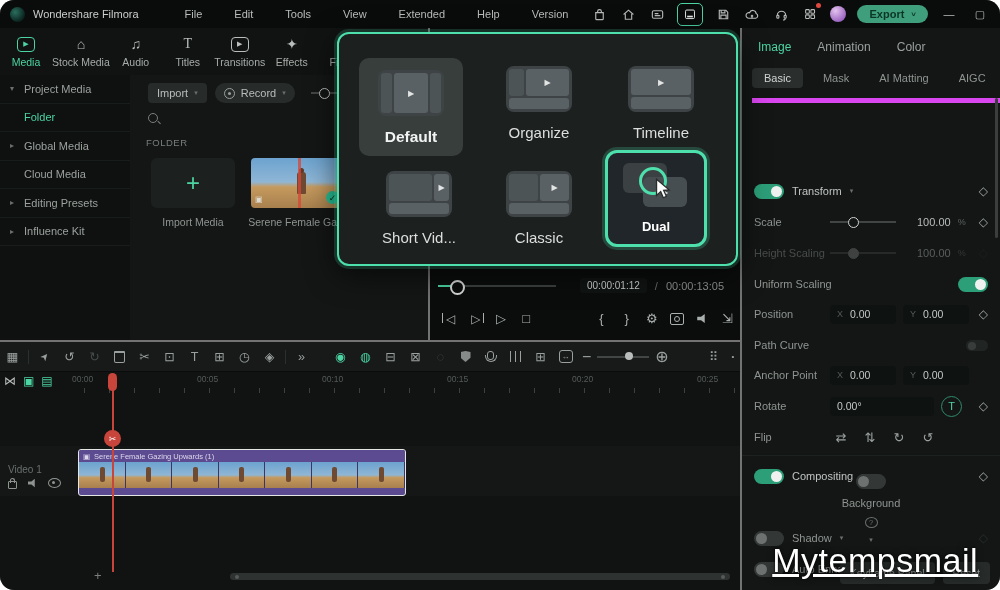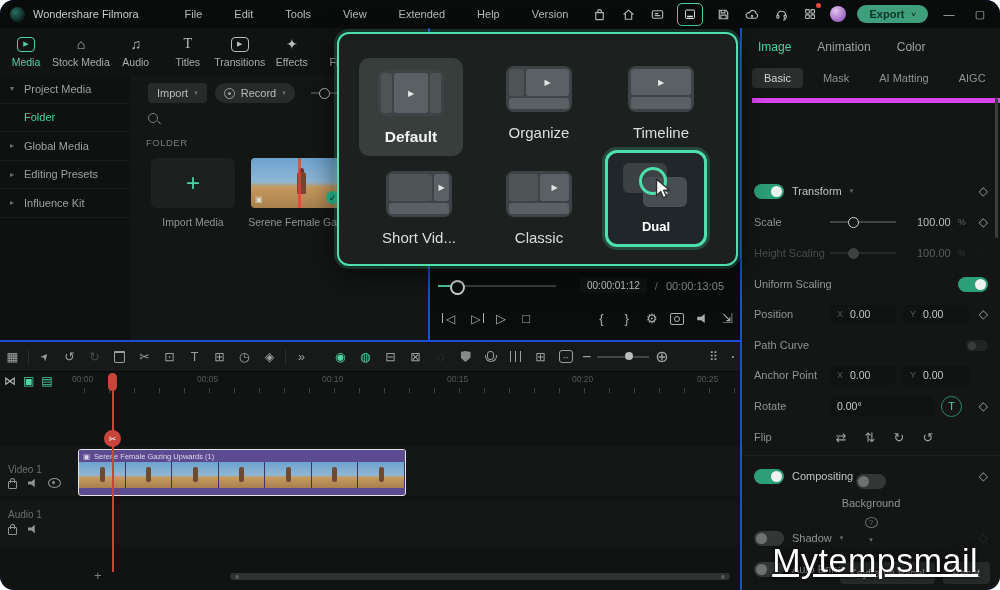--- a/index.html
+++ b/index.html
@@ -1,17 +1,17 @@
 <!DOCTYPE html>
 <html><head>
 <meta charset="utf-8">
 <style>
   html,body{margin:0;padding:0;background:#ffffff;width:1000px;height:590px;overflow:hidden;
     font-family:"Liberation Sans",sans-serif;-webkit-font-smoothing:antialiased;}
-  .window{position:absolute;left:0;top:0;width:1000px;height:590px;background:#1d4ed8;
+  .window{position:absolute;left:0;top:0;width:1000px;height:590px;background:#737373;
     border-radius:14px;overflow:hidden;color:#c5c9c7;}
   .panel{position:absolute;}
   
   .menubar{position:absolute;left:0;top:0;width:1000px;height:28px;background:#0a0c0b;
     display:flex;align-items:center;font-size:11px;color:#b9bdbb;}
   .logo{width:15px;height:15px;border-radius:50%;margin:0 8px 0 10px;
     background:radial-gradient(circle at 35% 35%,#2a6e5e,#0b2420 70%);}
   .appname{margin-right:30px;color:#c9cdcb;}
   .menus{display:flex;gap:0;}
   .menus span{padding:0 16px;cursor:default;}
@@ -359,20 +359,23 @@
         <span class="arr">▾</span>
         <span>Project Media</span>
       </div>
       <div class="side-item child selected">
         <span>Folder</span>
       </div>
       <div class="side-item">
         <span class="arr">▸</span>
         <span>Global Media</span>
       </div>
+      <div class="side-item child">
+        <span>Cloud Media</span>
+      </div>
       <div class="side-item">
         <span class="arr">▸</span>
         <span>Editing Presets</span>
       </div>
       <div class="side-item">
         <span class="arr">▸</span>
         <span>Influence Kit</span>
       </div>
     </div>
 
@@ -647,27 +650,20 @@
 
     <div class="lane" style="top:104px;height:50px;">
       <span class="lane-head" style="top:18px;">Video 1</span>
       <span class="lane-ics" style="top:31px;">
         <span class="i-lock"></span>
         <span class="i-spk2"></span>
         <span class="i-eye"></span>
       </span>
     </div>
 
-    <div class="lane" style="top:161px;height:42px;">
-      <span class="lane-head" style="top:6px;">Audio 1</span>
-      <span class="lane-ics" style="top:20px;">
-        <span class="i-lock"></span>
-        <span class="i-spk2"></span>
-      </span>
-    </div>
 
     <div class="clip">
       <div class="clip-head">
         <span>▣</span>
         <span>Serene Female Gazing Upwards (1)</span>
       </div>
       <div class="clip-frames">
         <span class="frame">
             <span class="fig"></span>
           </span>

